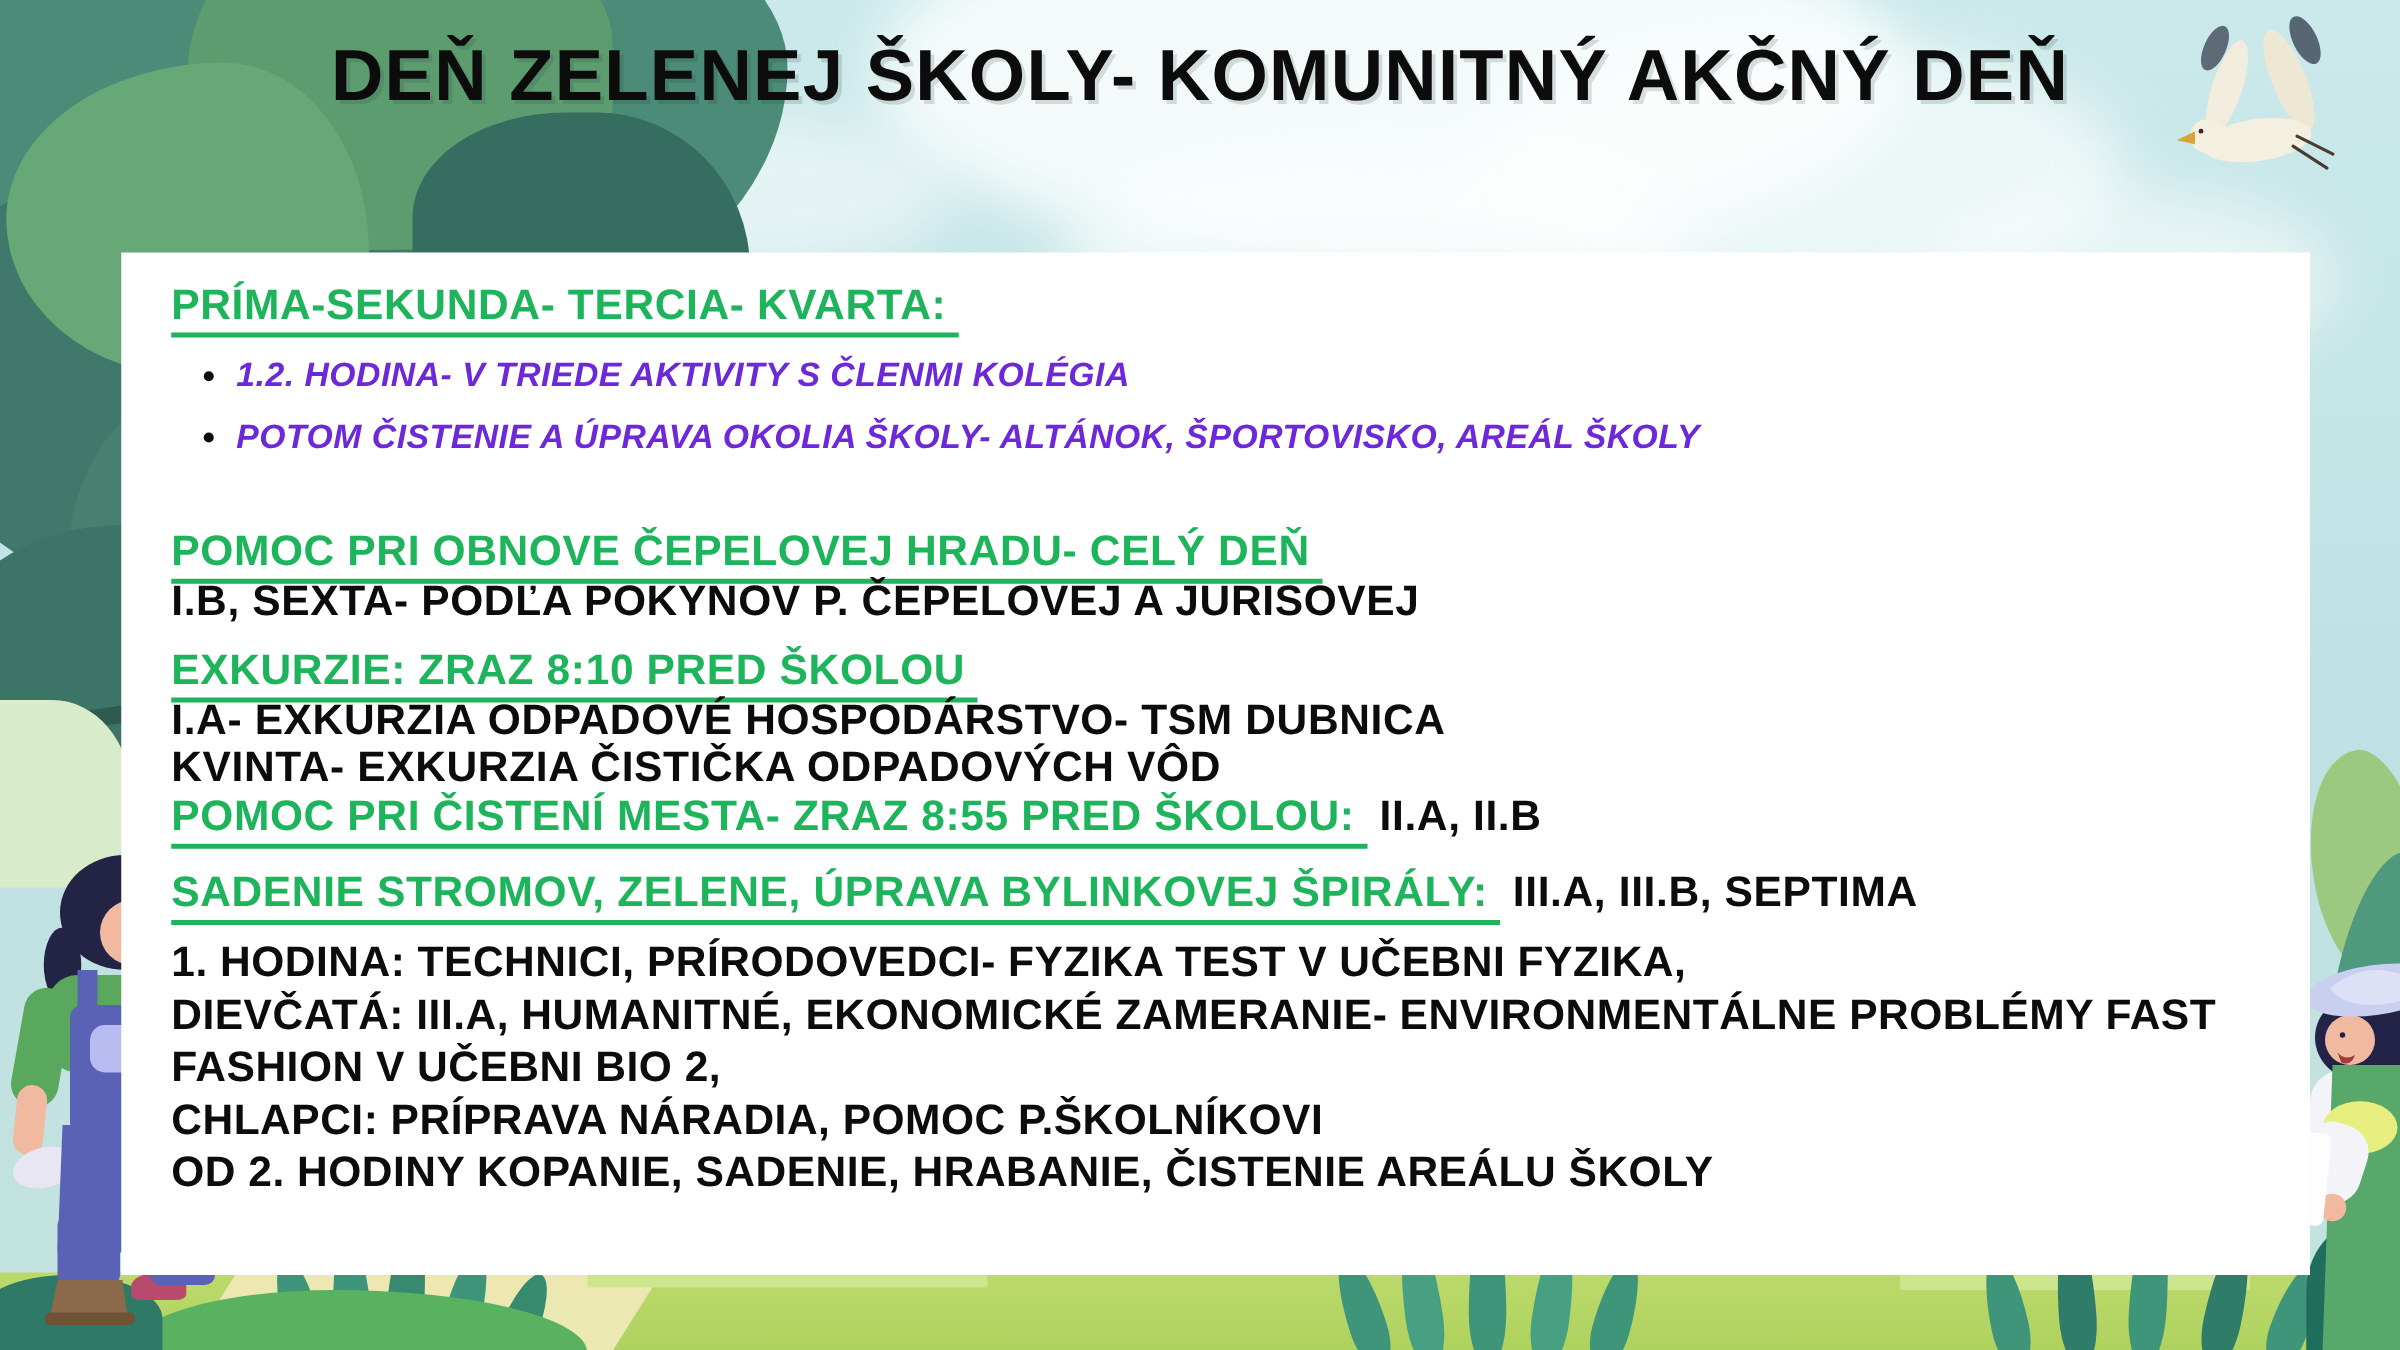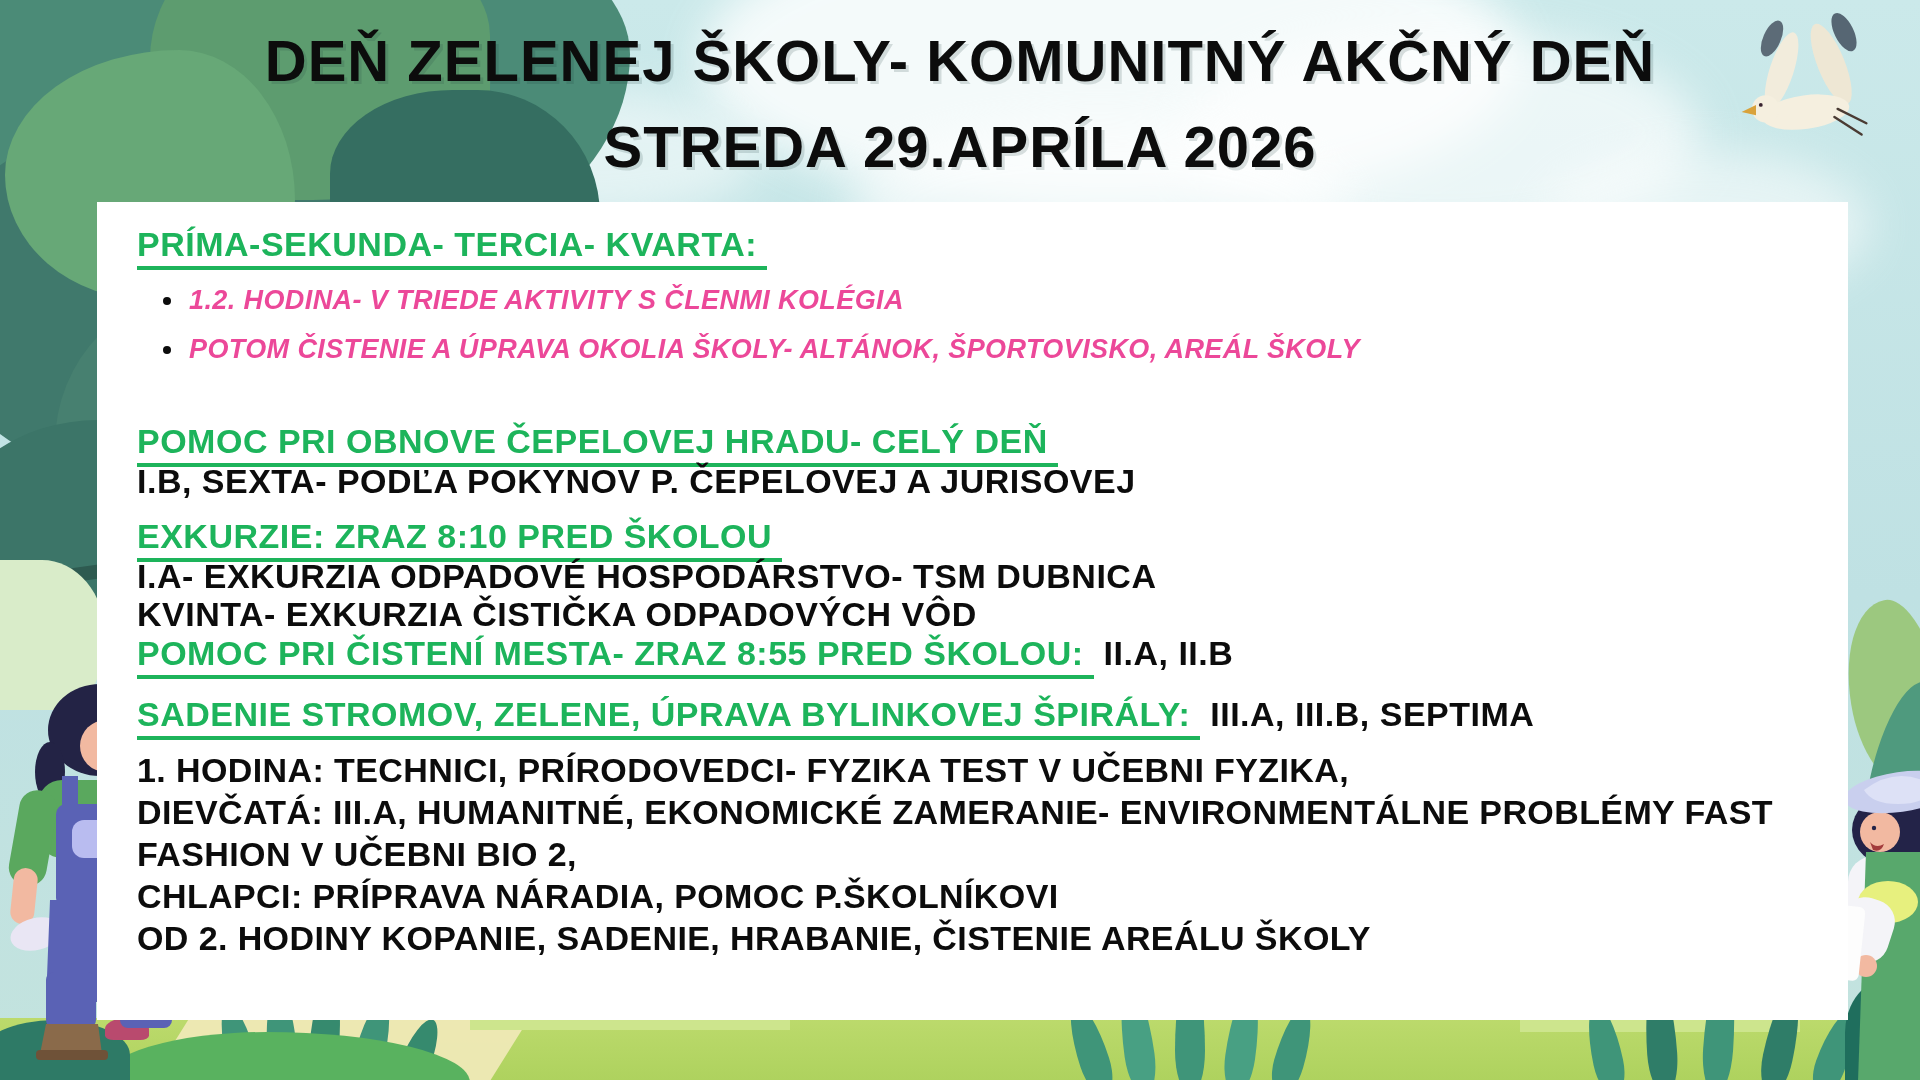--- a/index.html
+++ b/index.html
@@ -57,21 +57,21 @@
   }
   .mt-sec { margin-top:52px; }
   .mt-line { margin-top:16px; }
   .black-line, .mixed { margin:0; font-size:34px; line-height:38px; font-weight:700; color:#0c0c0c; letter-spacing:.5px; }
   .mixed { font-size:34px; line-height:41px; }
   .mixed .suffix { color:#0c0c0c; margin-left:10px; }
   .mt-h5 { margin-top:20px; }
   .bullets { margin:16px 0 0 26px; padding:0; list-style:none; }
   .bullets li {
     margin-top:10px; font-size:27px; line-height:39px; font-weight:700; font-style:italic;
-    color:#ec4899; letter-spacing:.4px; position:relative; padding-left:26px;
+    color:#6d28d9; letter-spacing:.4px; position:relative; padding-left:26px;
   }
   .bullets li::before {
     content:""; position:absolute; left:0; top:16px; width:8px; height:8px; border-radius:50%; background:#0c0c0c;
   }
   .details { margin-top:14px; }
   .details p { margin:0; font-size:34px; line-height:42px; font-weight:700; color:#0c0c0c; letter-spacing:.4px; }
 
   
   .grass-band { position:absolute; left:0; bottom:0; width:1920px; height:62px; background:linear-gradient(180deg,#bcda6c,#aed25e); z-index:2; }
   .path { position:absolute; left:170px; bottom:0; width:340px; height:62px; background:#efe9b6; transform:skewX(-32deg); opacity:.95; }
@@ -123,21 +123,20 @@
   <div class="blob hill-left"></div>
 </div>
 
 <div class="right-green">
   <div class="blob rg1"></div>
   <div class="blob rg2"></div>
 </div>
 
 <header class="title">
   <div class="title-line">DEŇ ZELENEJ ŠKOLY- KOMUNITNÝ AKČNÝ DEŇ</div>
-  <div class="title-line">STREDA 29.APRÍLA 2026</div>
 </header>
 
 <main class="panel">
   <h2 class="g-head"><span class="gu">PRÍMA-SEKUNDA- TERCIA- KVARTA:</span></h2>
   <ul class="bullets">
     <li>1.2. HODINA- V TRIEDE AKTIVITY S ČLENMI KOLÉGIA</li>
     <li>POTOM ČISTENIE A ÚPRAVA OKOLIA ŠKOLY- ALTÁNOK, ŠPORTOVISKO, AREÁL ŠKOLY</li>
   </ul>
 
   <h2 class="g-head mt-sec"><span class="gu">POMOC PRI OBNOVE ČEPELOVEJ HRADU- CELÝ DEŇ</span></h2>

